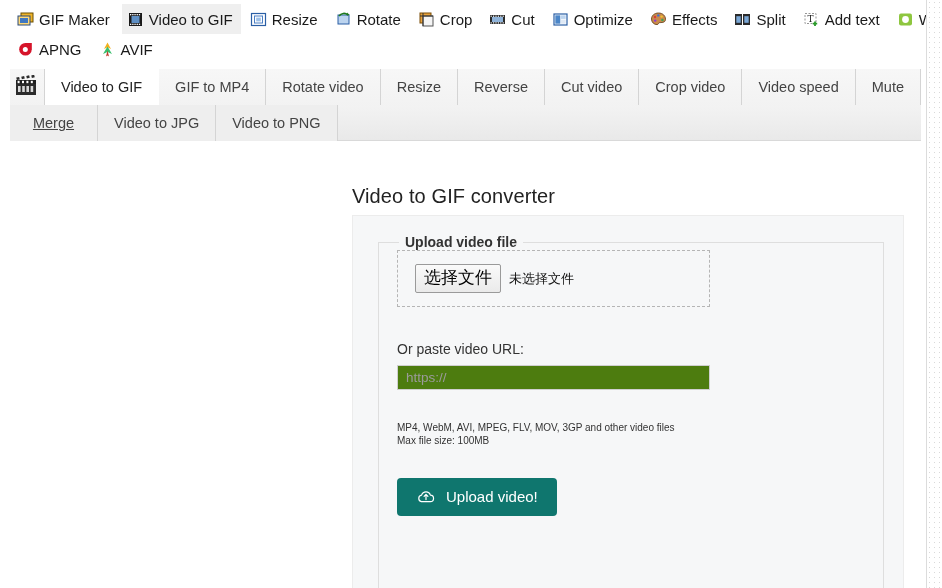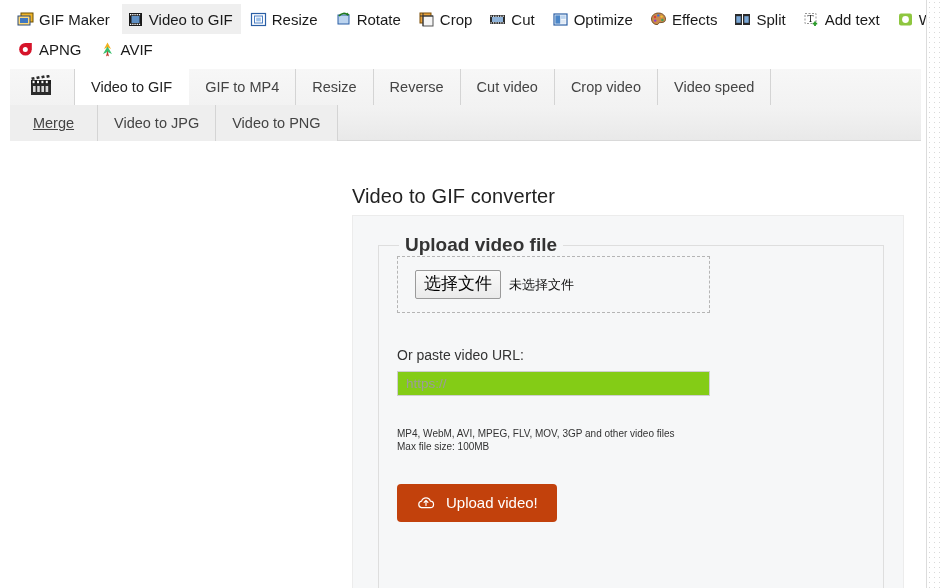--- a/index.html
+++ b/index.html
@@ -113,21 +113,21 @@
     position: absolute;
     left: 25px; top: 18px;
     width: 506px;
     height: 355px;
     margin: 0;
     border: 1px solid #dedede;
     border-bottom: none;
     padding: 0 18px;
   }
   legend#upload-legend {
-    font-size: 19px;
+    font-size: 14px;
     font-weight: bold;
     color: #333;
     padding: 0 6px;
     margin-left: 2px;
   }
   .field-label {
     font-size: 14px;
     color: #333;
     margin: 9px 0 8px 0;
   }
@@ -154,40 +154,40 @@
   #no-file-text {
     font-family: "DejaVu Sans", sans-serif;
     font-size: 13px;
     color: #111;
   }
   #url-label { margin-top: 34px; }
   #url-input {
     width: 313px;
     height: 25px;
     border: 1px solid #cfcfcf;
-    background: #84cc16;
+    background: #4d7c0f;
     font-size: 13.5px;
     color: #222;
     padding: 0 8px;
     outline: none;
     font-family: "Liberation Sans", sans-serif;
   }
   #url-input::placeholder { color: #9b9b9b; }
   .hint {
     font-size: 10px;
     color: #333;
     line-height: 1.28;
   }
   #hints-block { margin-top: 32px; }
   #upload-video-button {
     margin-top: 30px;
     display: inline-flex;
     align-items: center;
     gap: 10px;
-    background: #c2410c;
+    background: #0f766e;
     color: #ffffff;
     border: none;
     border-radius: 4px;
     padding: 0 19px;
     height: 38px;
     font-size: 15px;
     font-family: "Liberation Sans", sans-serif;
     cursor: pointer;
   }
   #upload-video-button svg { display: block; }
@@ -380,33 +380,39 @@
             </g>
           </svg>
         </div>
         <div class="tab active first-of-row">
           <span>Video to GIF</span>
         </div>
         <div class="tab">
           <span>GIF to MP4</span>
         </div>
         <div class="tab">
+          <span>Rotate video</span>
+        </div>
+        <div class="tab">
           <span>Resize</span>
         </div>
         <div class="tab">
           <span>Reverse</span>
         </div>
         <div class="tab">
           <span>Cut video</span>
         </div>
         <div class="tab">
           <span>Crop video</span>
         </div>
         <div class="tab">
           <span>Video speed</span>
+        </div>
+        <div class="tab">
+          <span>Mute</span>
         </div>
       </div>
 
       <div class="tab-row">
         <div class="tab row2 merge-cell">
           <span>Merge</span>
         </div>
         <div class="tab row2">
           <span>Video to JPG</span>
         </div>

